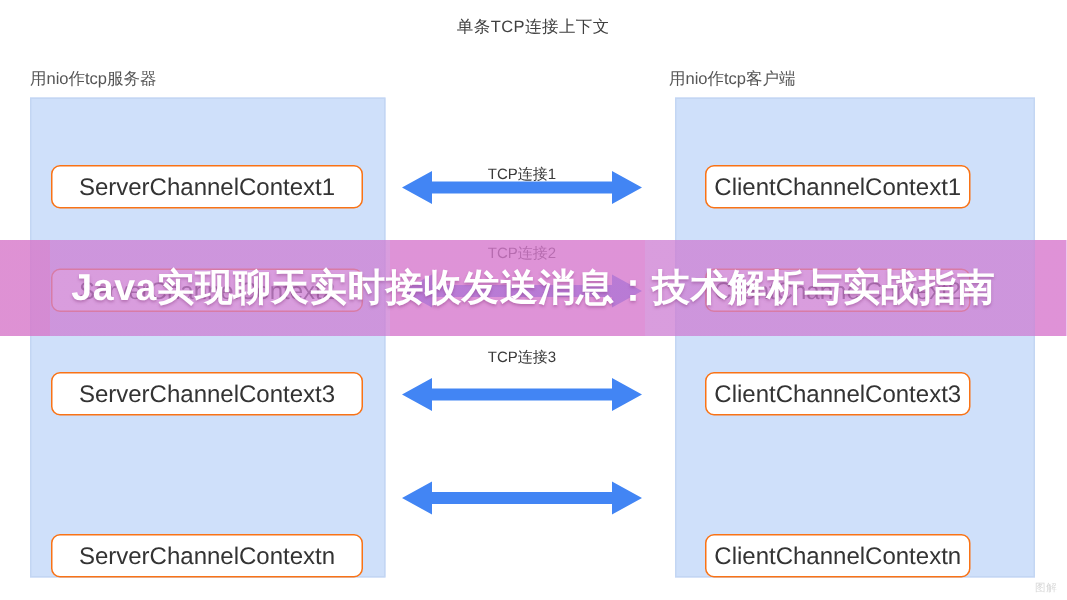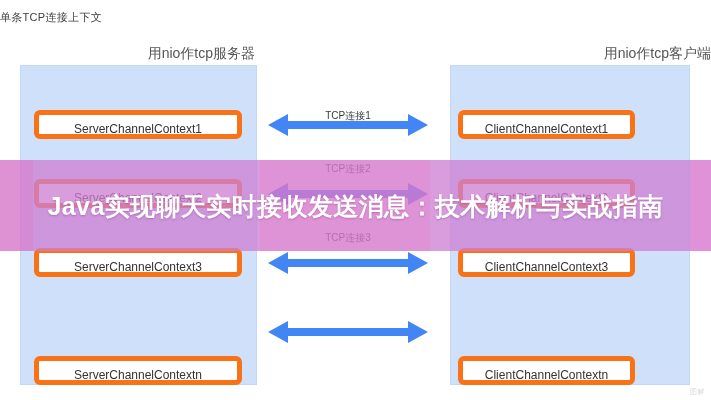--- a/index.html
+++ b/index.html
@@ -22,21 +22,21 @@
     height: 400px;
     background: #ffffff;
   }
 
   
   .diagram-title {
     position: absolute;
     left: 0;
     top: 10px;
     width: 711px;
-    text-align: left;
+    text-align: center;
     font-size: 11px;
     color: #404040;
     letter-spacing: 0.3px;
     white-space: nowrap;
   }
 
   
   .panel {
     position: absolute;
     top: 65px;
@@ -45,44 +45,44 @@
     border: 1px solid #c3d6f3;
   }
   .panel-left  { left: 20px;  width: 235px; }
   .panel-right { left: 450px; width: 238px; }
 
   .panel-caption {
     position: absolute;
     top: 44px;
     height: 18px;
     line-height: 18px;
-    text-align: right;
-    font-size: 14px;
+    text-align: left;
+    font-size: 11px;
     color: #555555;
     white-space: nowrap;
   }
   .caption-left  { left: 20px;  width: 235px; }
-  .caption-right { left: 473px; width: 238px; }
+  .caption-right { left: 446px; width: 238px; }
 
   
   .ctx-box {
     position: absolute;
     height: 29px;
     line-height: 29px;
     background: #ffffff;
-    border: 5px solid #f97316;
+    border: 1px solid #f97316;
     border-radius: 6px;
     text-align: center;
-    font-size: 12px;
+    font-size: 16px;
     color: #333333;
     box-sizing: border-box;
     white-space: nowrap;
   }
   .ctx-left  { left: 34px;  width: 208px; }
-  .ctx-right { left: 458px; width: 177px; }
+  .ctx-right { left: 470px; width: 177px; }
 
   .row-1 { top: 110px; }
   .row-2 { top: 179px; }
   .row-3 { top: 248px; }
   .row-4 { top: 317px; margin-top: 39px; }
 
   
   .arrow-wrap {
     position: absolute;
     left: 268px;
@@ -109,21 +109,21 @@
   .arrow-label.l2 { top: 162px; }
   .arrow-label.l3 { top: 231px; }
   .arrow-label.l4 { top: 300px; }
 
   
   #overlay-banner {
     position: absolute;
     left: 0;
     top: 160px;
     width: 711px;
-    height: 91px;
+    height: 64px;
     background: linear-gradient(
         to right,
         rgba(214,118,201,0.80) 0px,
         rgba(214,118,201,0.80) 33px,
         rgba(205,126,211,0.76) 33px,
         rgba(205,126,211,0.76) 260px,
         rgba(214,120,205,0.80) 260px,
         rgba(214,120,205,0.80) 430px,
         rgba(205,126,211,0.76) 430px,
         rgba(205,126,211,0.76) 690px,

